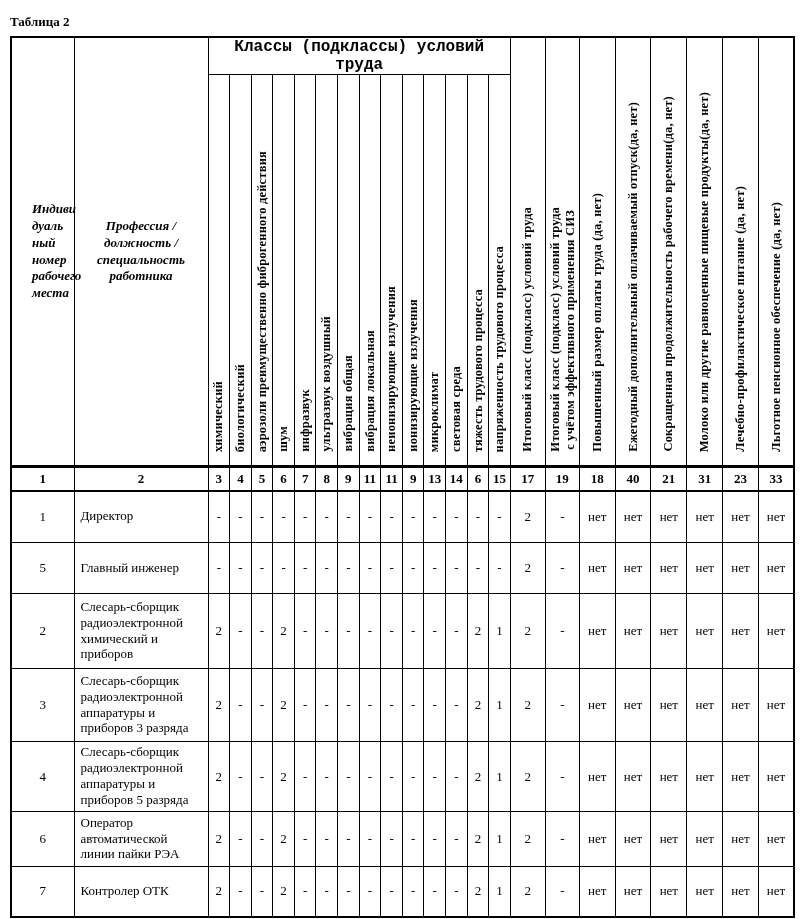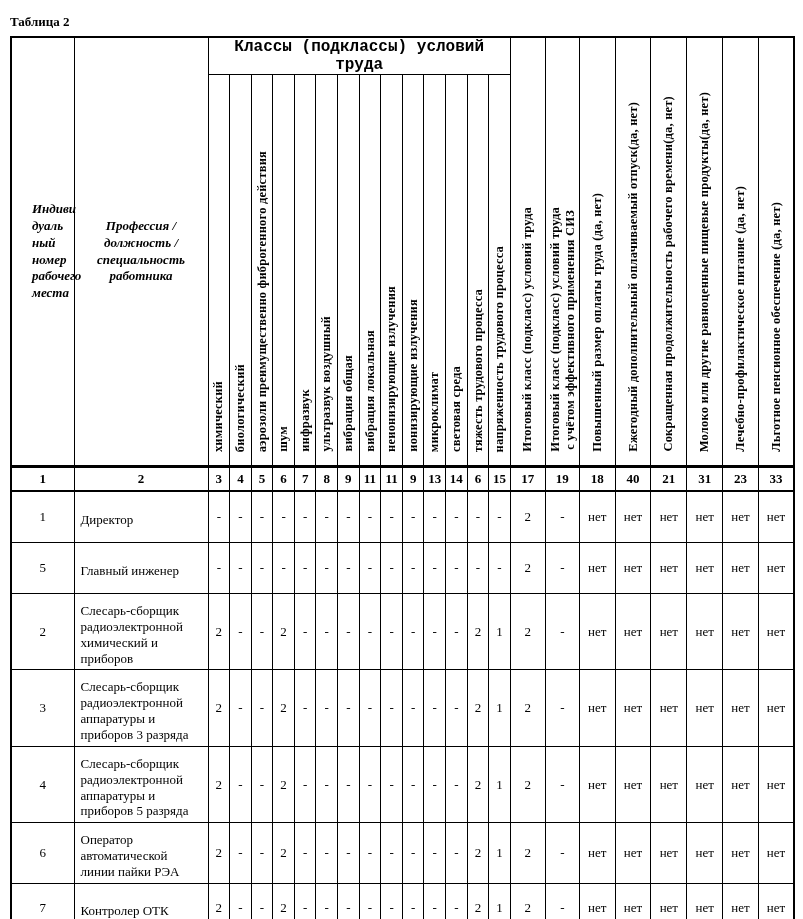--- a/index.html
+++ b/index.html
@@ -67,21 +67,21 @@
     vertical-align: middle;
     height: 24px;
   }
   tbody.data td {
     font-size: 13px;
     text-align: center;
     vertical-align: middle;
   }
   tbody.data td.prof {
     text-align: left;
-    padding: 9px 4px 3px 6px;
+    padding: 2px 4px 3px 6px;
     line-height: 1.22;
   }
 </style>
 </head>
 <body>
 
 <div class="page">
   <div class="caption">Таблица 2</div>
 
   <table class="main">

